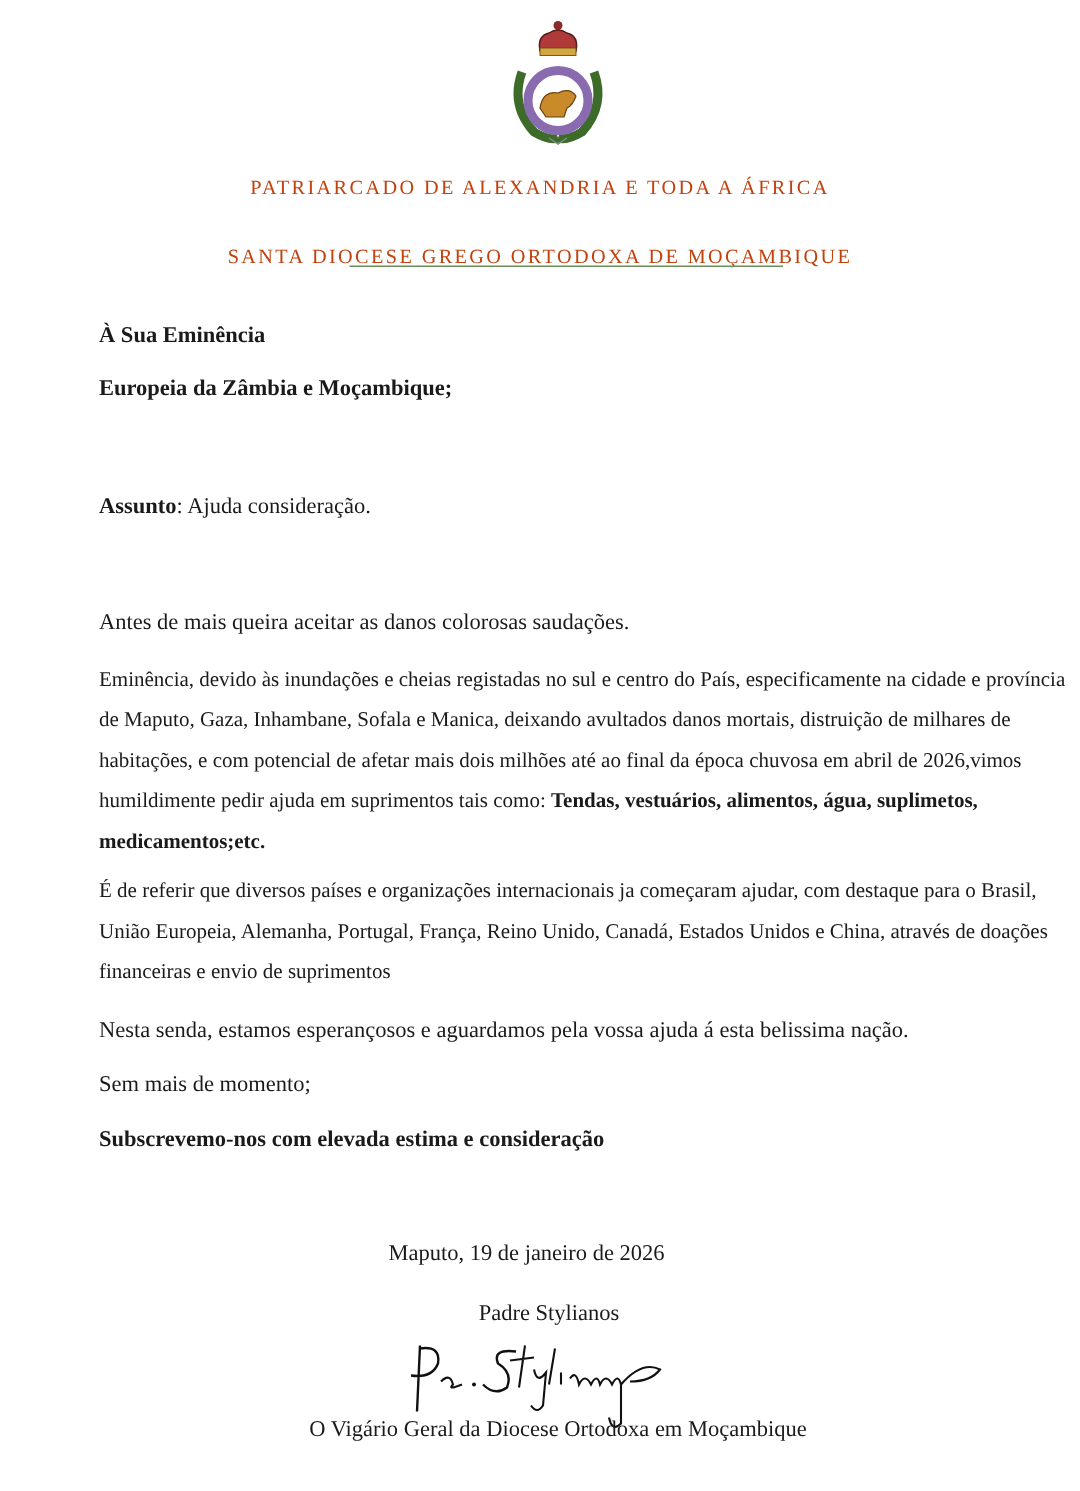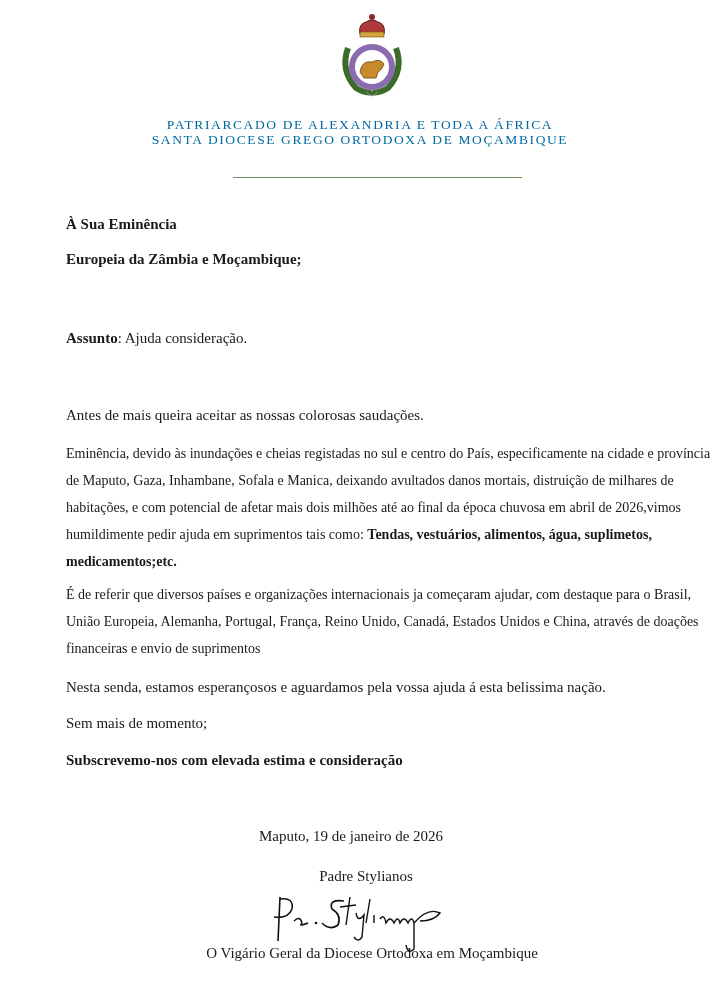--- a/index.html
+++ b/index.html
@@ -4,24 +4,24 @@
 <style>
   html, body { margin: 0; padding: 0; background: #ffffff; }
   body {
     width: 720px; height: 994px; position: relative; overflow: hidden;
     font-family: "Liberation Serif", "DejaVu Serif", serif;
     color: #1a1a1a;
   }
   .emblem { position: absolute; left: 336px; top: 12px; width: 72px; height: 86px; }
   .hdr {
     position: absolute; left: 0; width: 720px; text-align: center;
-    color: #0369a1; font-size: 13.5px; letter-spacing: 1.6px; font-weight: 500;
+    color: #c2410c; font-size: 13.5px; letter-spacing: 1.6px; font-weight: 500;
   }
   .hdr1 { top: 117px; }
-  .hdr2 { top: 132px; }
+  .hdr2 { top: 163px; }
   .hdr-rule { position: absolute; left: 233px; top: 177px; width: 289px; height: 1px; background: #6b8e5a; }
   .t { position: absolute; left: 66px; font-size: 15px; line-height: 20px; white-space: nowrap; }
   .b { font-weight: bold; }
   .para { position: absolute; left: 66px; width: 648px; font-size: 14px; line-height: 27px; }
   .center { position: absolute; left: 0; width: 720px; text-align: center; font-size: 15px; }
   .sig { position: absolute; left: 258px; top: 893px; width: 200px; height: 68px; }
 </style>
 </head>
 <body>
 
@@ -44,21 +44,21 @@
 
 <div class="hdr hdr1">PATRIARCADO DE ALEXANDRIA E TODA A ÁFRICA</div>
 <div class="hdr hdr2">SANTA DIOCESE GREGO ORTODOXA DE MOÇAMBIQUE</div>
 <div class="hdr-rule"></div>
 
 <div class="t b" style="top:214px;">À Sua Eminência</div>
 <div class="t b" style="top:249px;">Europeia da Zâmbia e Moçambique;</div>
 
 <div class="t" style="top:328px;"><span class="b">Assunto</span><span>: Ajuda consideração.</span></div>
 
-<div class="t" style="top:405px;">Antes de mais queira aceitar as nossas colorosas saudações.</div>
+<div class="t" style="top:405px;">Antes de mais queira aceitar as danos colorosas saudações.</div>
 
 <div class="para" style="top:440px;"><span>Eminência, devido às inundações e cheias registadas no sul e centro do País, especificamente na cidade  e província de Maputo, Gaza, Inhambane, Sofala e Manica, deixando avultados danos mortais, distruição de milhares de habitações, e com potencial de afetar mais dois milhões até ao final da época chuvosa em abril de 2026,vimos humildimente pedir ajuda em suprimentos tais como: </span><span class="b">Tendas, vestuários, alimentos, água, suplimetos, medicamentos;etc.</span></div>
 
 <div class="para" style="top:581px;">É  de referir que diversos países e organizações internacionais ja começaram ajudar, com destaque para o Brasil, União Europeia, Alemanha, Portugal, França, Reino Unido, Canadá, Estados Unidos e China, através de doações financeiras e envio de suprimentos</div>
 
 <div class="t" style="top:677px;">Nesta senda, estamos esperançosos e aguardamos pela vossa ajuda á esta belissima nação.</div>
 <div class="t" style="top:713px;font-family:Liberation Serif, serif;">Sem mais de momento;</div>
 <div class="t" style="top:750px;font-weight:bold;">Subscrevemo-nos com elevada estima e consideração</div>
 
 <div class="center" style="top:828px; left:-9px;">Maputo, 19 de janeiro de 2026</div>

